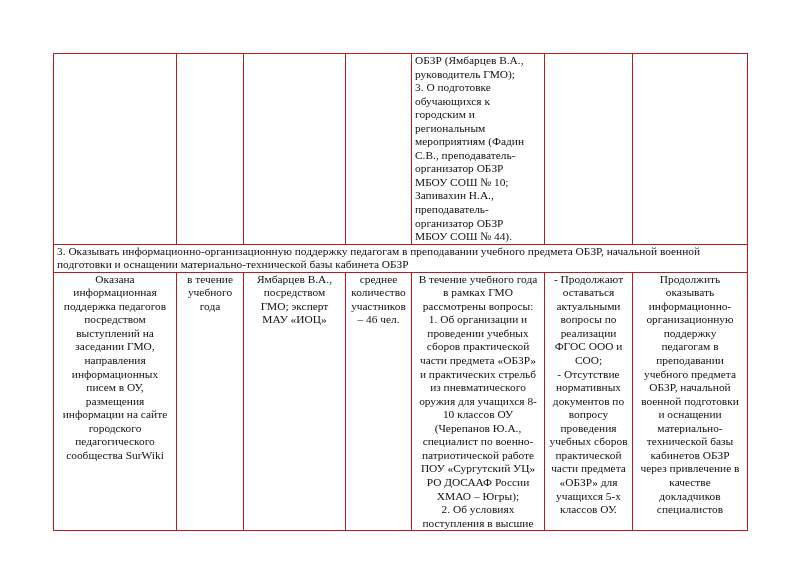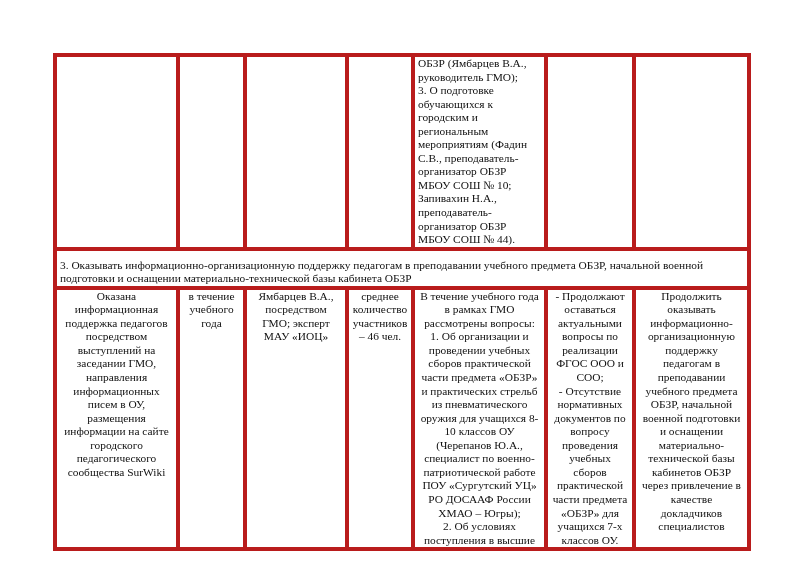--- a/index.html
+++ b/index.html
@@ -25,28 +25,28 @@
       position: absolute;
       left: 53px;
       top: 53px;
       width: 694px;
       border-collapse: collapse;
       table-layout: fixed;
       font-size: 11.4px;
       line-height: 13.55px;
     }
     table.report td {
-      border: 4px solid #b91c1c;
+      border: 1px solid #b91c1c;
       vertical-align: top;
       padding: 0 3px 0 3px;
       overflow: hidden;
       word-wrap: break-word;
     }
     table.report tr.row-prev td { height: 182px; }
-    table.report tr.row-section td { height: 27px; padding-top: 8px; }
+    table.report tr.row-section td { height: 27px; padding-top: 0; }
     table.report tr.row-main td { height: 249px; text-align: center; }
     .c { text-align: center; }
     .l { text-align: left; }
     .cell-text { white-space: pre-line; display: block; }
     col.c1 { width: 123px; }
     col.c2 { width: 67px; }
     col.c3 { width: 102px; }
     col.c4 { width: 66px; }
     col.c5 { width: 133px; }
     col.c6 { width: 88px; }
@@ -173,21 +173,21 @@
 СОО;
 - Отсутствие
 нормативных
 документов по
 вопросу
 проведения
 учебных сборов
 практической
 части предмета
 «ОБЗР» для
-учащихся 7-х
+учащихся 5-х
 классов ОУ.</span>
           </td>
       <td class="l">
             <span class="cell-text">Продолжить
 оказывать
 информационно-
 организационную
 поддержку
 педагогам в
 преподавании

